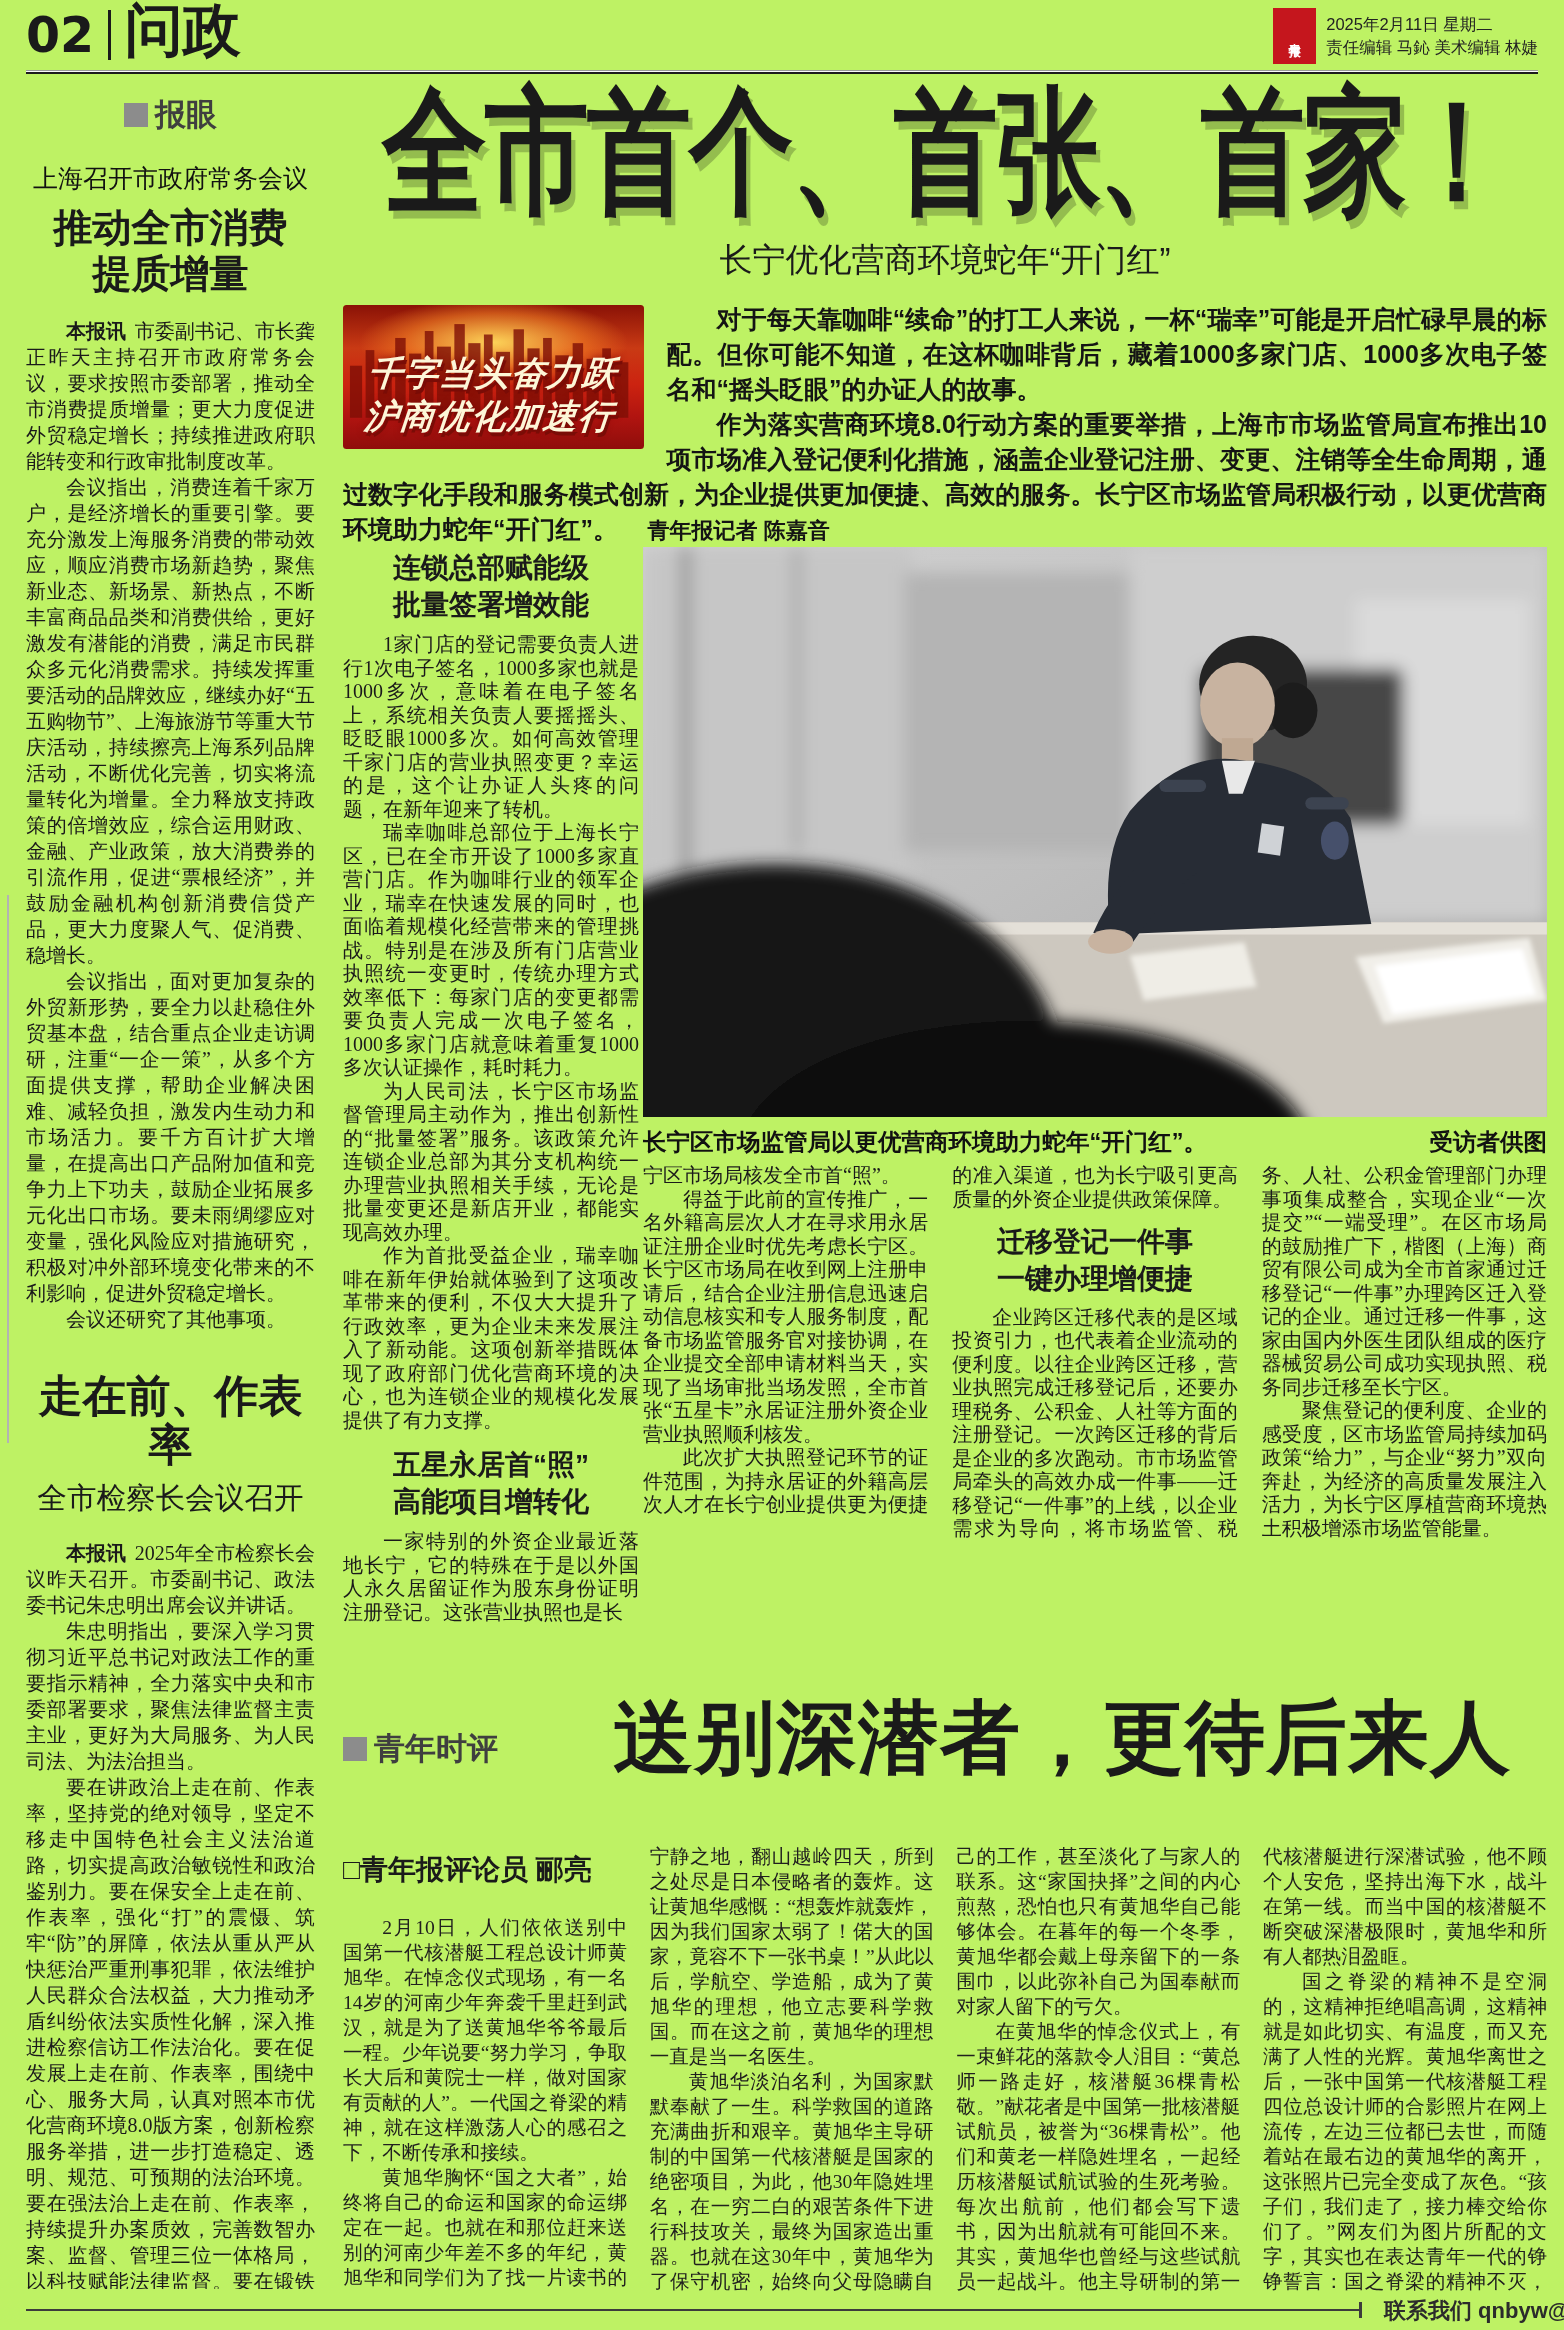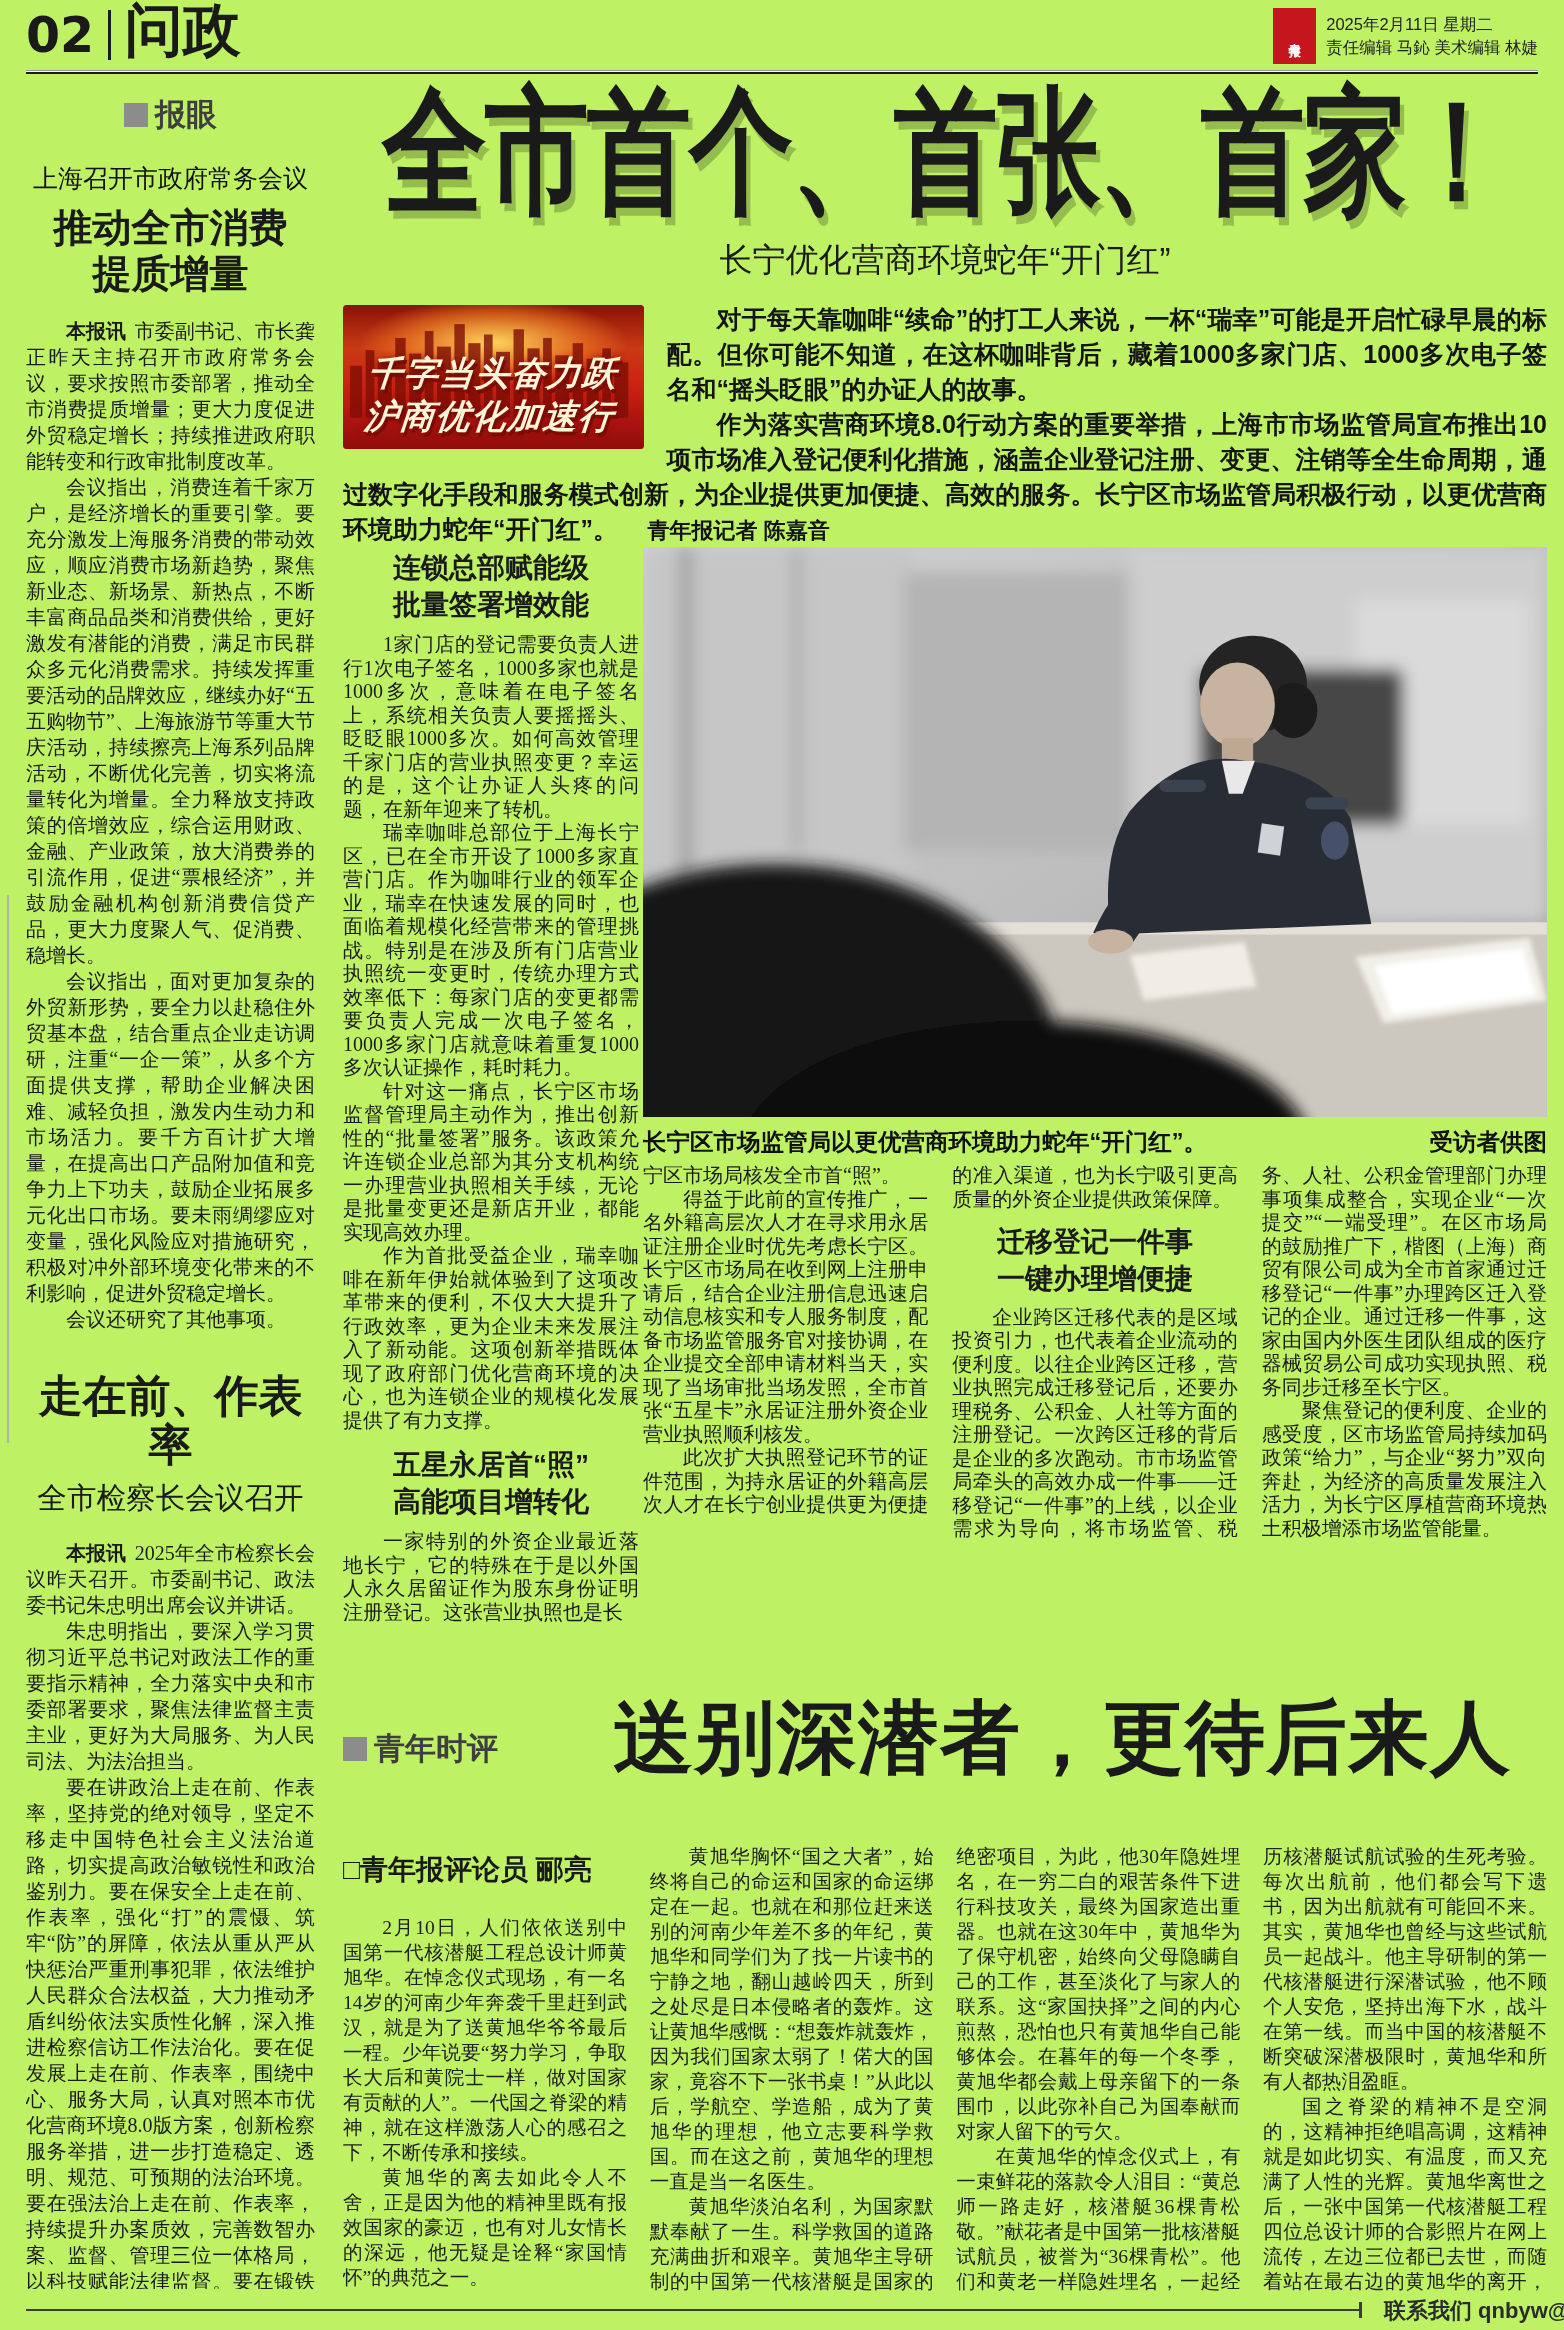--- a/index.html
+++ b/index.html
@@ -172,21 +172,21 @@
       <p><span>作为落实营商环境8.0行动方案的重要举措，上海市市场监管局宣布推出10项市场准入登记便利化措施，涵盖企业登记注册、变更、注销等全生命周期，通过数字化手段和服务模式创新，为企业提供更加便捷、高效的服务。长宁区市场监管局积极行动，以更优营商环境助力蛇年“开门红”。</span><span class="reporter">青年报记者 陈嘉音</span></p>
     </div>
 
     <div class="colA body-txt">
       <div class="subhd firsthd">
         <span>连锁总部赋能级</span><br>
         <span>批量签署增效能</span>
       </div>
       <p>1家门店的登记需要负责人进行1次电子签名，1000多家也就是1000多次，意味着在电子签名上，系统相关负责人要摇摇头、眨眨眼1000多次。如何高效管理千家门店的营业执照变更？幸运的是，这个让办证人头疼的问题，在新年迎来了转机。</p>
       <p>瑞幸咖啡总部位于上海长宁区，已在全市开设了1000多家直营门店。作为咖啡行业的领军企业，瑞幸在快速发展的同时，也面临着规模化经营带来的管理挑战。特别是在涉及所有门店营业执照统一变更时，传统办理方式效率低下：每家门店的变更都需要负责人完成一次电子签名，1000多家门店就意味着重复1000多次认证操作，耗时耗力。</p>
-      <p>针对这一痛点，长宁区市场监督管理局主动作为，推出创新性的“批量签署”服务。该政策允许连锁企业总部为其分支机构统一办理营业执照相关手续，无论是批量变更还是新店开业，都能实现高效办理。</p>
+      <p>为人民司法，长宁区市场监督管理局主动作为，推出创新性的“批量签署”服务。该政策允许连锁企业总部为其分支机构统一办理营业执照相关手续，无论是批量变更还是新店开业，都能实现高效办理。</p>
       <p>作为首批受益企业，瑞幸咖啡在新年伊始就体验到了这项改革带来的便利，不仅大大提升了行政效率，更为企业未来发展注入了新动能。这项创新举措既体现了政府部门优化营商环境的决心，也为连锁企业的规模化发展提供了有力支撑。</p>
       <div class="subhd">
         <span>五星永居首“照”</span><br>
         <span>高能项目增转化</span>
       </div>
       <p>一家特别的外资企业最近落地长宁，它的特殊在于是以外国人永久居留证作为股东身份证明注册登记。这张营业执照也是长</p>
     </div>
 
     <div class="photo">
       <svg viewBox="0 0 1040 656" width="904" height="570">
@@ -260,21 +260,20 @@
   </div>
 
   <div class="comm">
     <div class="comm-label">
       <span class="sq"></span><span>青年时评</span>
     </div>
     <h2 class="comm-head">送别深潜者，更待后来人</h2>
     <div class="comm-cols">
       <div class="comm-by">□青年报评论员 郦亮</div>
       <p>2月10日，人们依依送别中国第一代核潜艇工程总设计师黄旭华。在悼念仪式现场，有一名14岁的河南少年奔袭千里赶到武汉，就是为了送黄旭华爷爷最后一程。少年说要“努力学习，争取长大后和黄院士一样，做对国家有贡献的人”。一代国之脊梁的精神，就在这样激荡人心的感召之下，不断传承和接续。</p>
-      <p>黄旭华的离去如此令人不舍，正是因为他的精神里既有报效国家的豪迈，也有对儿女情长的深远，他无疑是诠释“家国情怀”的典范之一。</p>
       <p>黄旭华胸怀“国之大者”，始终将自己的命运和国家的命运绑定在一起。也就在和那位赶来送别的河南少年差不多的年纪，黄旭华和同学们为了找一片读书的宁静之地，翻山越岭四天，所到之处尽是日本侵略者的轰炸。这让黄旭华感慨：“想轰炸就轰炸，因为我们国家太弱了！偌大的国家，竟容不下一张书桌！”从此以后，学航空、学造船，成为了黄旭华的理想，他立志要科学救国。而在这之前，黄旭华的理想一直是当一名医生。</p>
       <p>黄旭华淡泊名利，为国家默默奉献了一生。科学救国的道路充满曲折和艰辛。黄旭华主导研制的中国第一代核潜艇是国家的绝密项目，为此，他30年隐姓埋名，在一穷二白的艰苦条件下进行科技攻关，最终为国家造出重器。也就在这30年中，黄旭华为了保守机密，始终向父母隐瞒自己的工作，甚至淡化了与家人的联系。这“家国抉择”之间的内心煎熬，恐怕也只有黄旭华自己能够体会。在暮年的每一个冬季，黄旭华都会戴上母亲留下的一条围巾，以此弥补自己为国奉献而对家人留下的亏欠。</p>
       <p>在黄旭华的悼念仪式上，有一束鲜花的落款令人泪目：“黄总师一路走好，核潜艇36棵青松敬。”献花者是中国第一批核潜艇试航员，被誉为“36棵青松”。他们和黄老一样隐姓埋名，一起经历核潜艇试航试验的生死考验。每次出航前，他们都会写下遗书，因为出航就有可能回不来。其实，黄旭华也曾经与这些试航员一起战斗。他主导研制的第一代核潜艇进行深潜试验，他不顾个人安危，坚持出海下水，战斗在第一线。而当中国的核潜艇不断突破深潜极限时，黄旭华和所有人都热泪盈眶。</p>
       <p>国之脊梁的精神不是空洞的，这精神拒绝唱高调，这精神就是如此切实、有温度，而又充满了人性的光辉。黄旭华离世之后，一张中国第一代核潜艇工程四位总设计师的合影照片在网上流传，左边三位都已去世，而随着站在最右边的黄旭华的离开，这张照片已完全变成了灰色。“孩子们，我们走了，接力棒交给你们了。”网友们为图片所配的文字，其实也在表达青年一代的铮铮誓言：国之脊梁的精神不灭，将在后辈们前赴后继的接续奋斗中永存。</p>
     </div>
   </div>
 
   <div class="edge-mark"></div>
   <div class="foot-line"></div>
   <div class="foot-text">联系我们  qnbyw@163.com</div>

